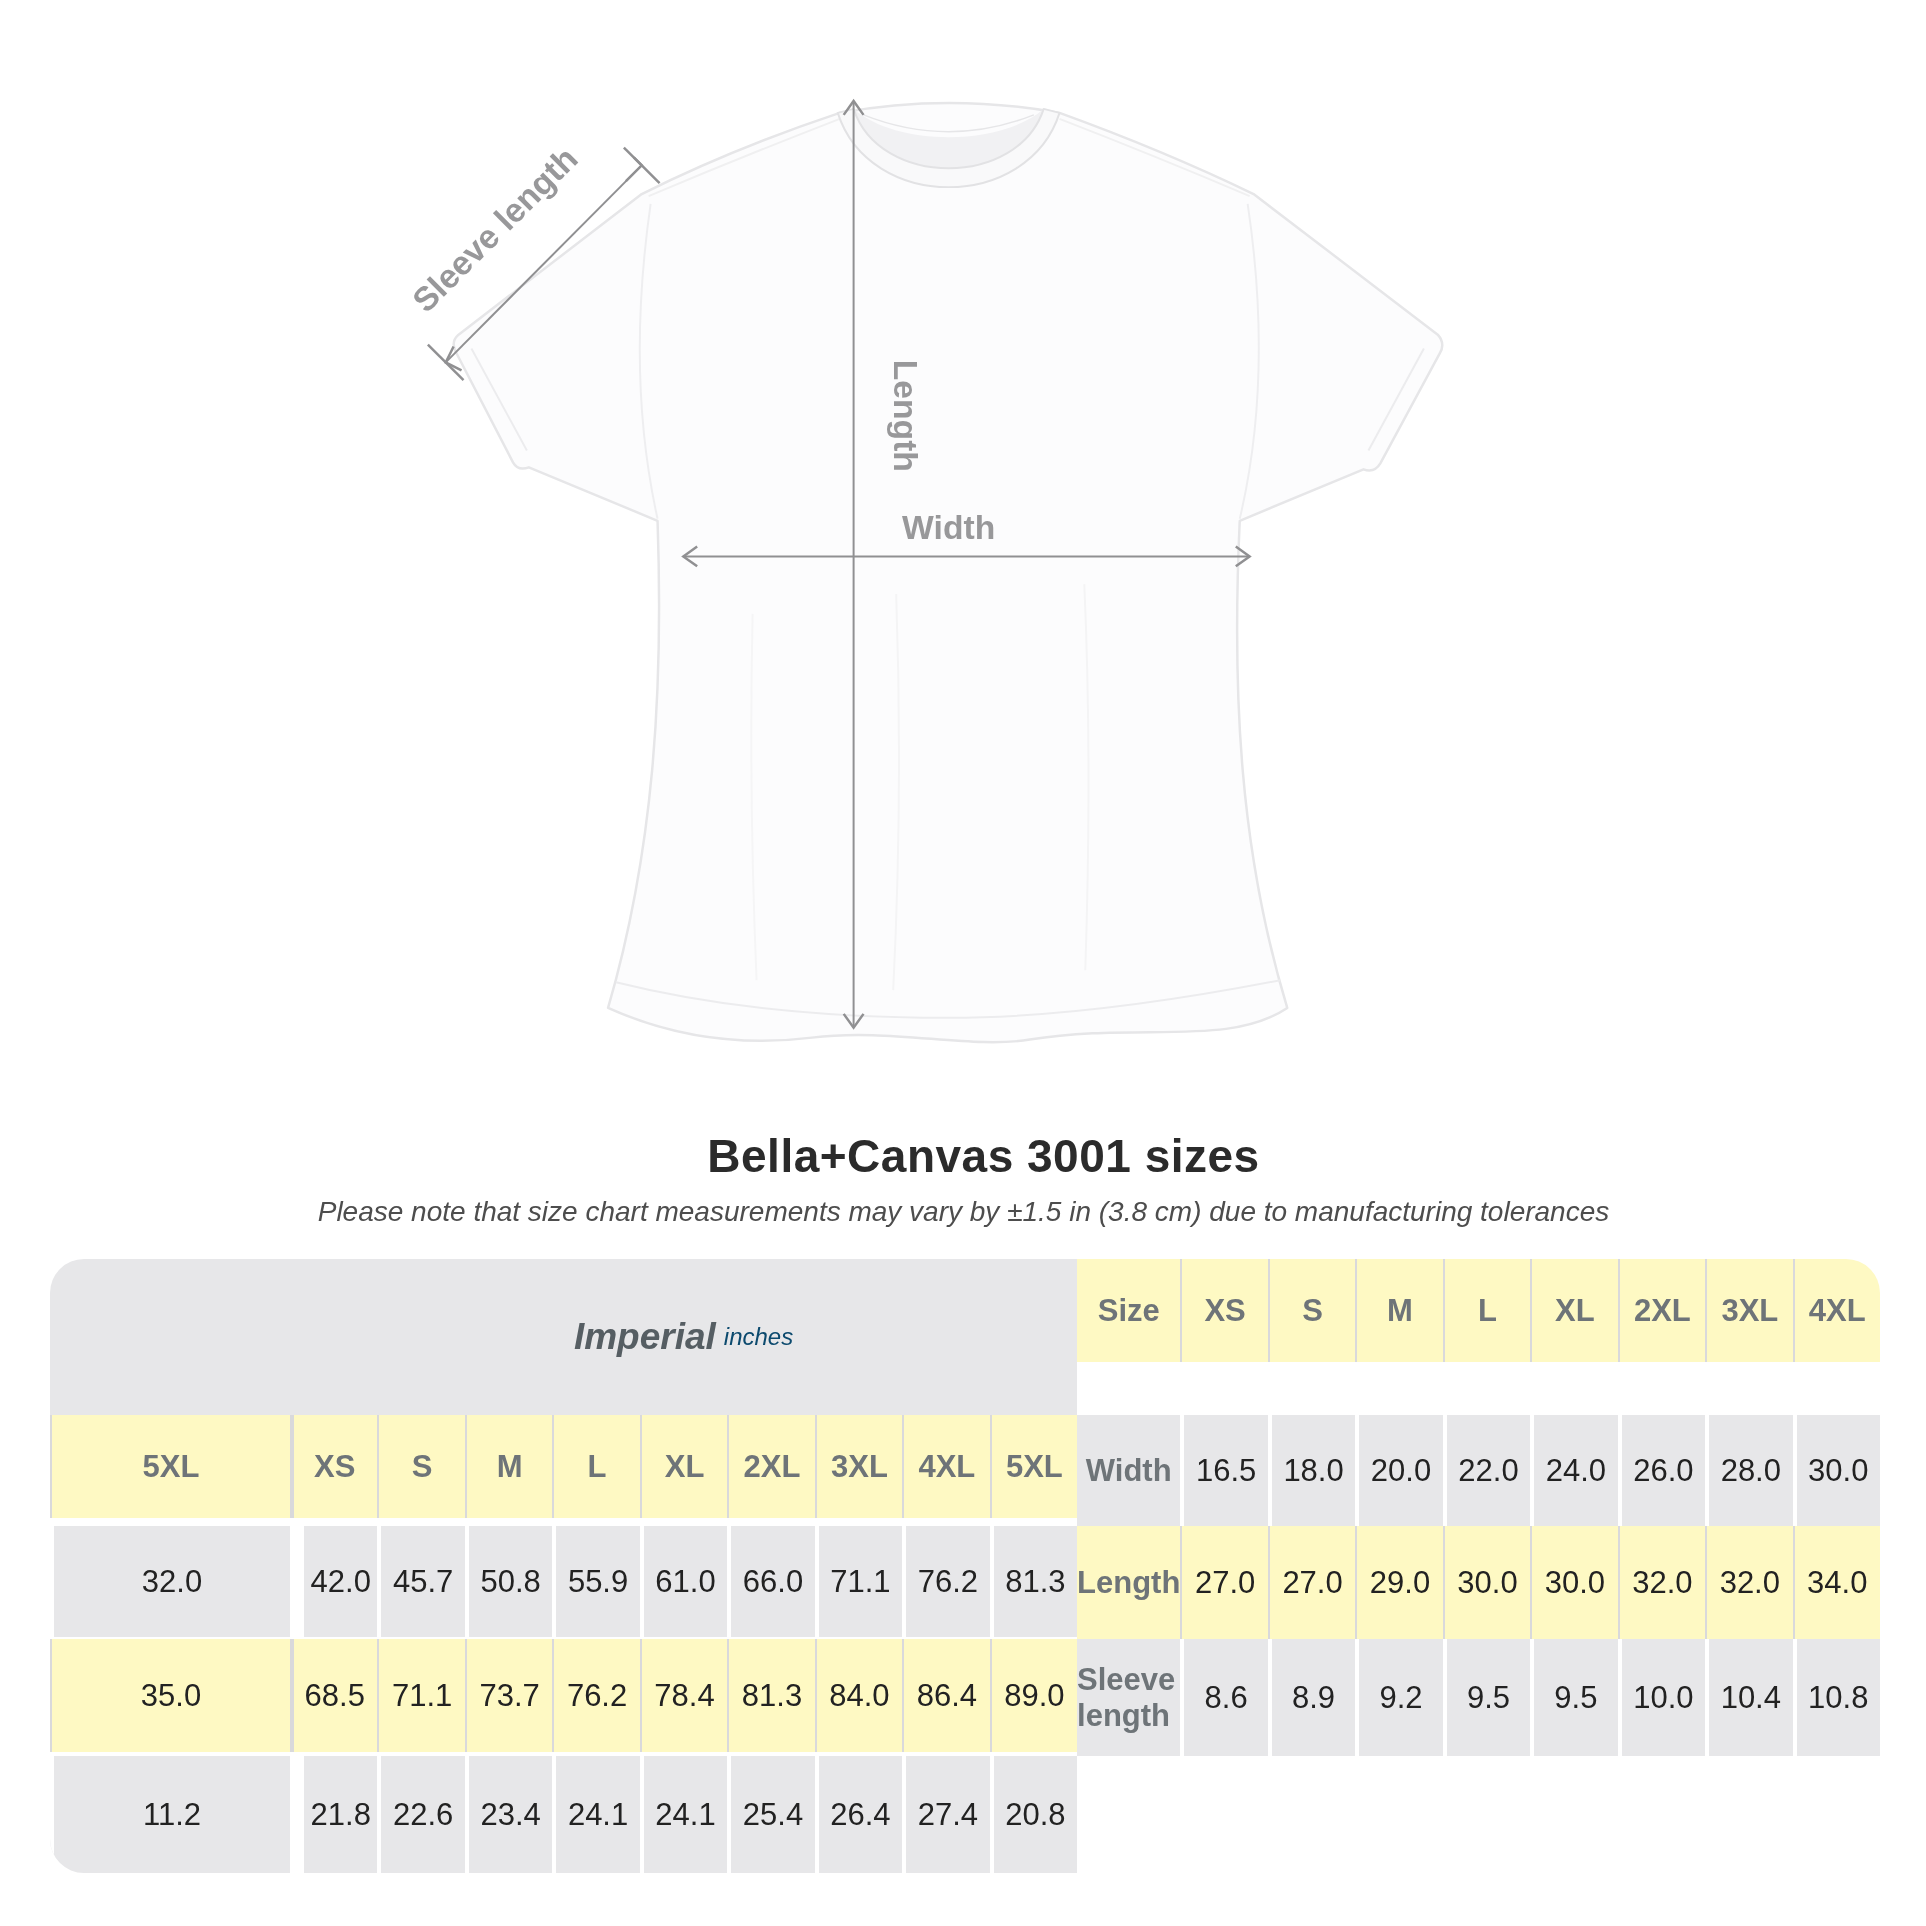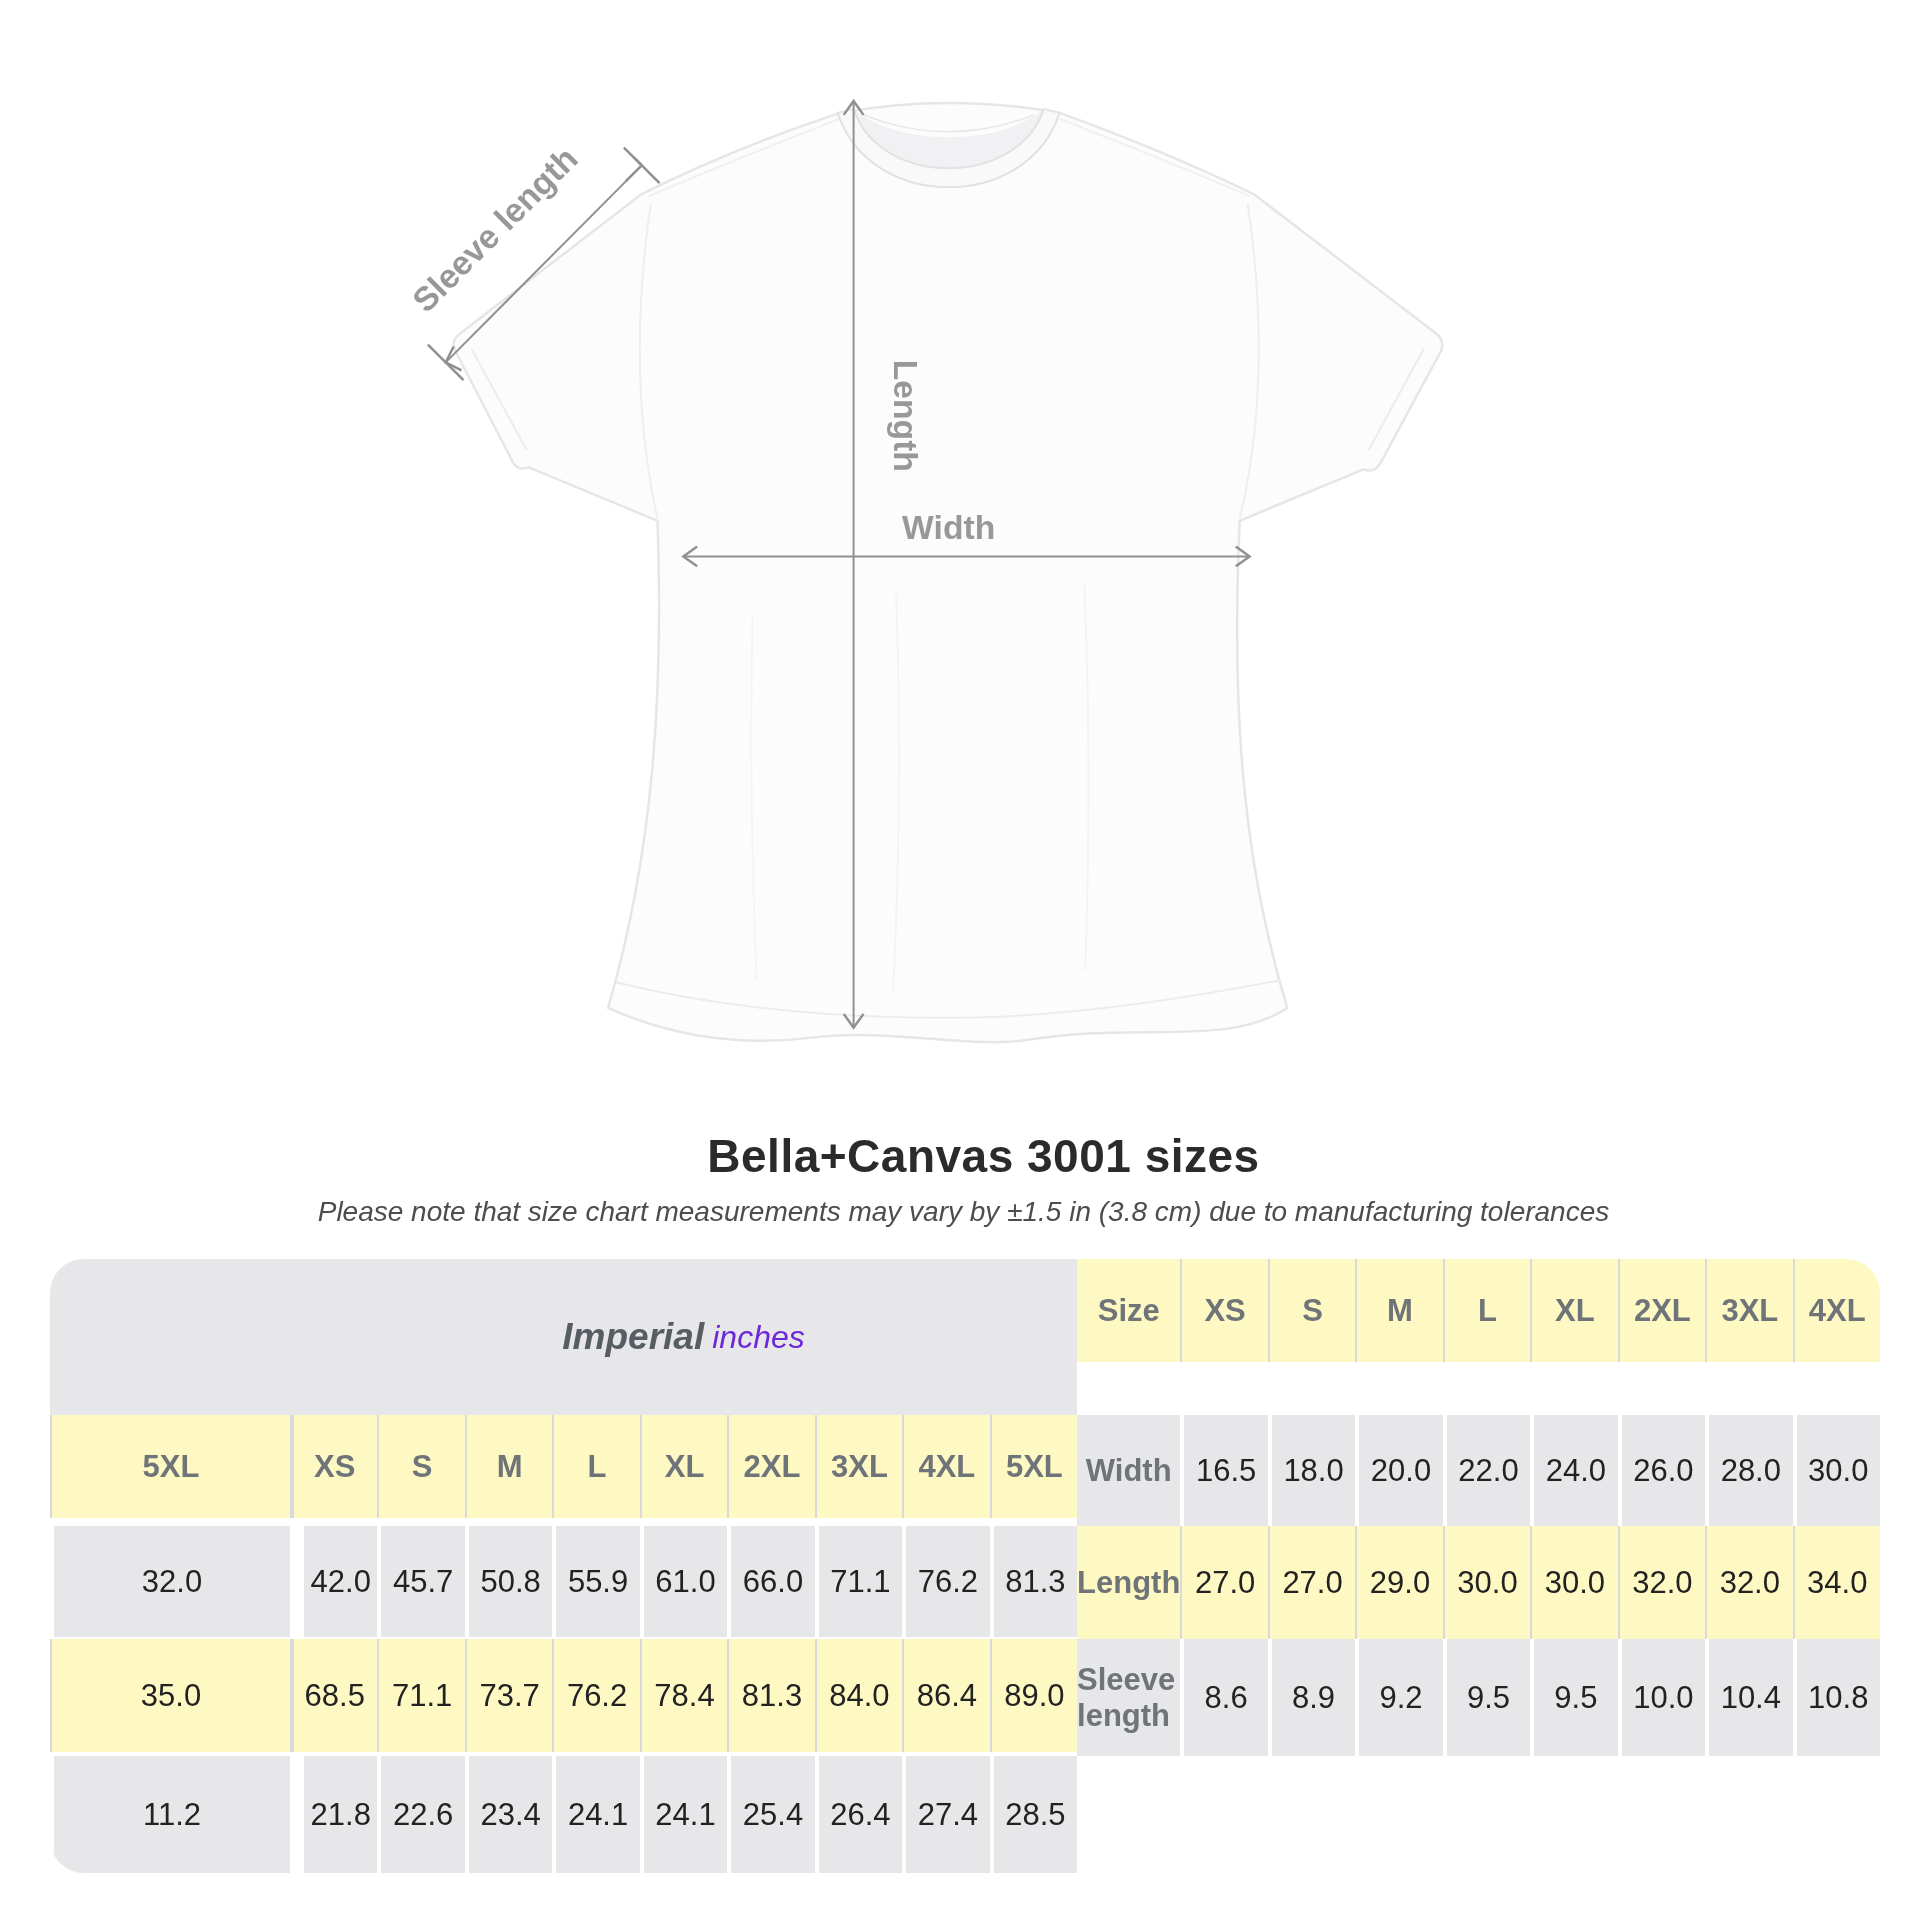--- a/index.html
+++ b/index.html
@@ -32,21 +32,21 @@
   .wsep{border-left:2px solid #d9d9db;}
   .gsec{border-left:14px solid #ffffff !important;}
   .wsec{border-left:2px solid #d9d9db;box-shadow:inset 10px 0 0 -8px #d9d9db;}
   .h-head{height:156px;}
   .h-size{height:103px;}
   .h-w{height:111px;}
   .h-l{height:113px;}
   .h-s{height:117px;}
   .sec{flex-direction:row;gap:8px;}
   .sec-name{font-size:37px;font-weight:bold;font-style:italic;color:#565e63;}
-  .sec-unit{font-size:32px;font-style:italic;color:#6d28d9;}
+  .sec-unit{font-size:24px;font-style:italic;color:#0c4a6e;}
   .secdiv{border-left:12px solid #ffffff;}
   .lab{font-size:31px;font-weight:bold;color:#6e7478;}
   .szlab{font-size:31px;font-weight:bold;color:#6e7478;}
   .val{font-size:31px;color:#222222;}
   
   .ann-label{font-family:"Liberation Sans",sans-serif;font-size:34px;font-weight:bold;fill:#98989a;}
 </style>
 </head>
 <body>
 
@@ -198,15 +198,15 @@
     <div class="c h-s grow gsep val">10.8</div>
     <div class="c h-s grow gsep val">11.2</div>
     <div class="c h-s grow gsec val">21.8</div>
     <div class="c h-s grow gsep val">22.6</div>
     <div class="c h-s grow gsep val">23.4</div>
     <div class="c h-s grow gsep val">24.1</div>
     <div class="c h-s grow gsep val">24.1</div>
     <div class="c h-s grow gsep val">25.4</div>
     <div class="c h-s grow gsep val">26.4</div>
     <div class="c h-s grow gsep val">27.4</div>
-    <div class="c h-s grow gsep val">28.5</div>
+    <div class="c h-s grow gsep val">20.8</div>
   </div>
 
 
 </body></html>

